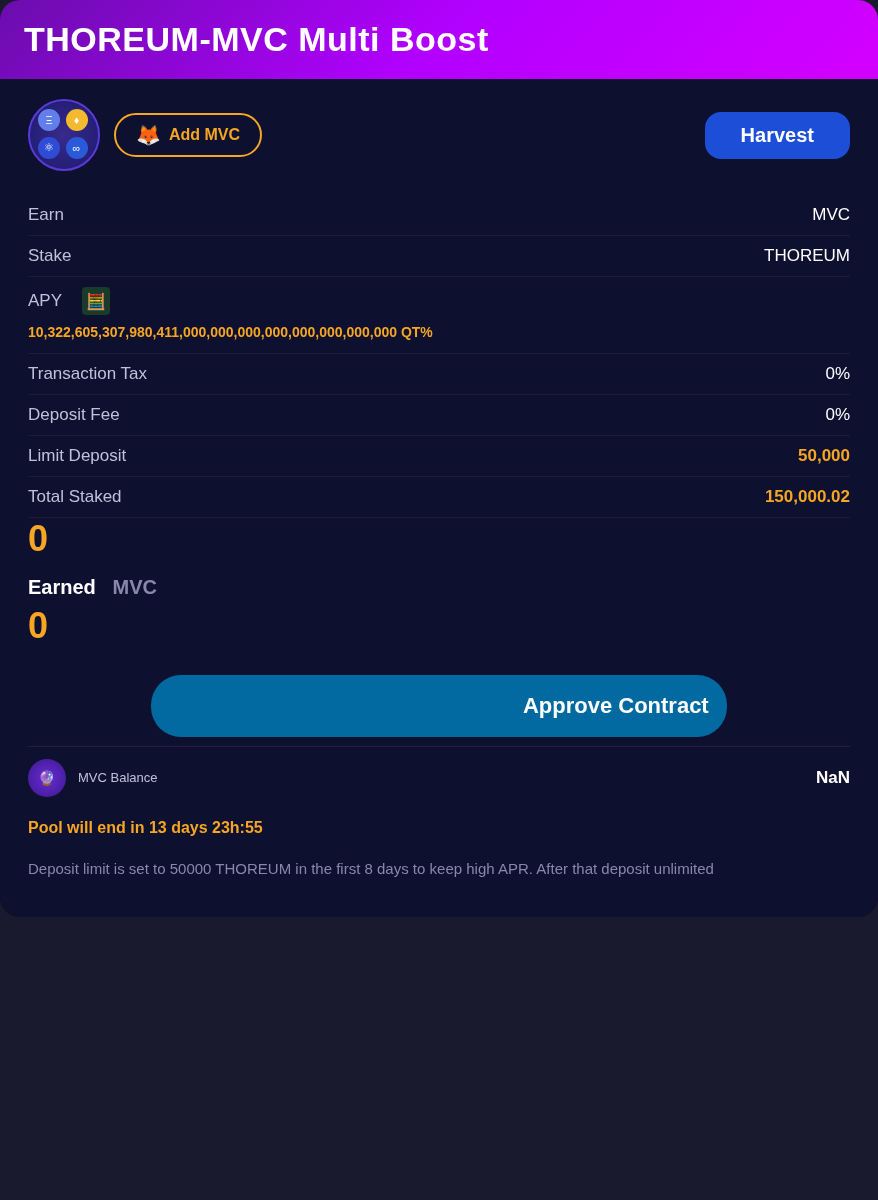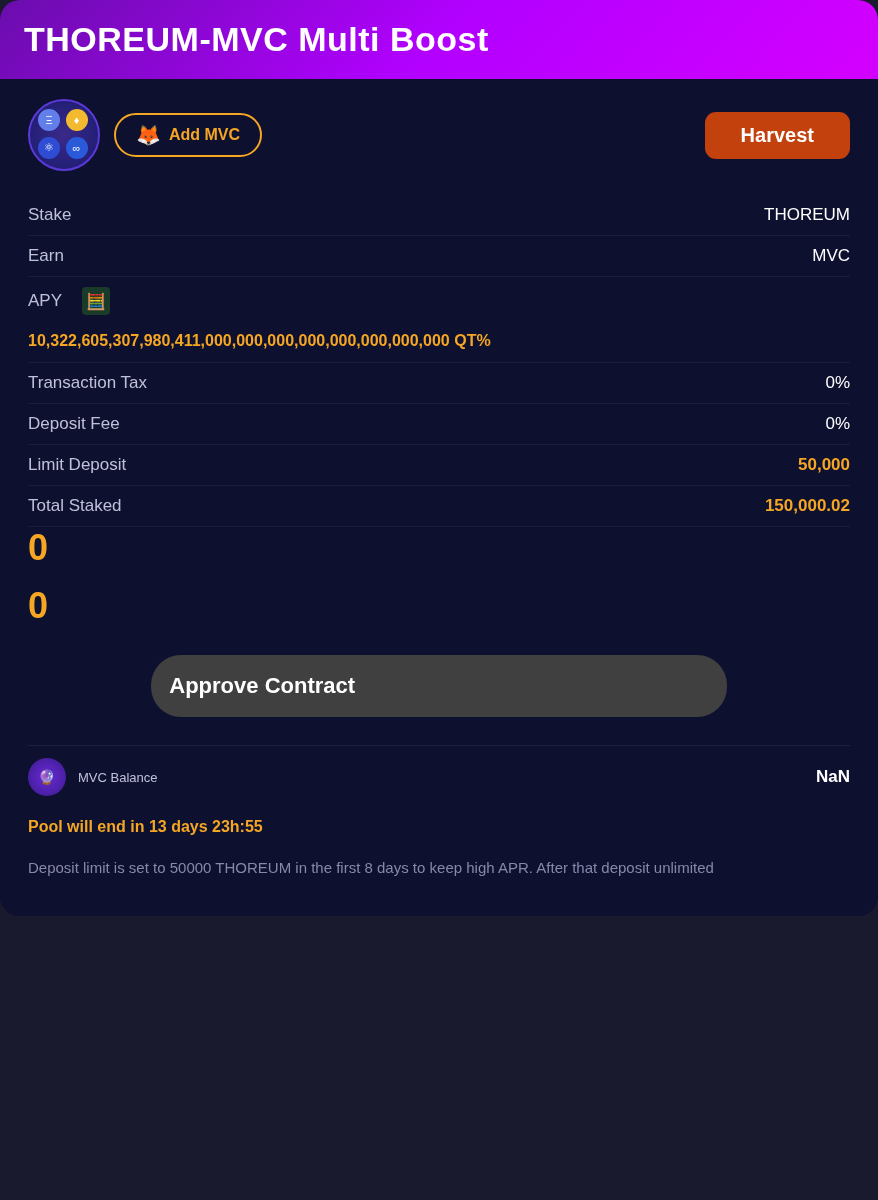--- a/index.html
+++ b/index.html
@@ -87,23 +87,23 @@
       font-weight: 700;
       cursor: pointer;
       display: flex;
       align-items: center;
       gap: 8px;
     }
     .metamask-icon {
       font-size: 20px;
     }
     .harvest-btn {
-      background: #c2410c;
+      background: #1d4ed8;
       border: none;
-      border-radius: 11px;
+      border-radius: 16px;
       padding: 12px 36px;
       font-size: 20px;
       font-weight: 700;
       color: #fff;
       cursor: pointer;
     }
     .info-row {
       display: flex;
       justify-content: space-between;
       align-items: center;
@@ -143,24 +143,24 @@
       background: #1a3a2a;
       border-radius: 4px;
       display: flex;
       align-items: center;
       justify-content: center;
       color: #4caf50;
       font-size: 16px;
     }
     .apr-value {
       color: #f5a623;
-      font-size: 16px;
+      font-size: 14px;
       font-weight: 700;
       line-height: 1.4;
-      margin-top: 15px;
+      margin-top: 8px;
       word-break: break-all;
     }
     .section-title {
       color: #ffffff;
       font-size: 20px;
       font-weight: 800;
       margin-top: 20px;
       margin-bottom: 6px;
     }
     .big-number {
@@ -173,30 +173,30 @@
       font-size: 20px;
       font-weight: 800;
       margin-top: 8px;
       margin-bottom: 6px;
     }
     .earned-label span.white { color: #ffffff; }
     .earned-label span.gray { color: #8888aa; }
     .approve-btn {
       display: block;
       width: 70%;
-      margin: 28px auto 28px;
-      background: #404040;
+      margin: 28px auto 9px;
+      background: #0369a1;
       border: none;
       border-radius: 30px;
       padding: 18px;
       font-size: 22px;
       font-weight: 700;
       color: #fff;
       cursor: pointer;
-      text-align: left;
+      text-align: right;
     }
     .mvc-balance-row {
       display: flex;
       justify-content: space-between;
       align-items: center;
       padding: 12px 0;
       border-top: 1px solid rgba(255,255,255,0.07);
     }
     .mvc-balance-left {
       display: flex;
@@ -259,27 +259,27 @@
           <span class="metamask-icon">🦊</span>
           <span>Add MVC</span>
         </button>
       </div>
       <button class="harvest-btn">
         <span>Harvest</span>
       </button>
     </div>
 
     <div class="info-row">
+      <span class="info-label">Earn</span>
+      <span class="info-value">MVC</span>
+    </div>
+
+    <div class="info-row">
       <span class="info-label">Stake</span>
       <span class="info-value">THOREUM</span>
-    </div>
-
-    <div class="info-row">
-      <span class="info-label">Earn</span>
-      <span class="info-value">MVC</span>
     </div>
 
     <div class="apr-section">
       <div class="apr-label-row">
         <span class="apr-label">APY</span>
         <div class="calc-icon">🧮</div>
       </div>
       <div class="apr-value">10,322,605,307,980,411,000,000,000,000,000,000,000,000 QT%</div>
     </div>
 
@@ -299,20 +299,25 @@
       <span class="info-value-yellow">50,000</span>
     </div>
 
     <div class="info-row">
       <span class="info-label">Total Staked</span>
       <span class="info-value-yellow">150,000.02</span>
     </div>
 
     <div class="big-number">0</div>
 
+    <div class="earned-label">
+      <span class="white">Earned</span>
+      &nbsp;
+      <span class="gray">MVC</span>
+    </div>
     <div class="big-number">0</div>
 
     <button class="approve-btn">Approve Contract</button>
 
     <div class="mvc-balance-row">
       <div class="mvc-balance-left">
         <div class="mvc-icon">🔮</div>
         <span class="mvc-balance-label">MVC Balance</span>
       </div>
       <span class="mvc-balance-value">NaN</span>

